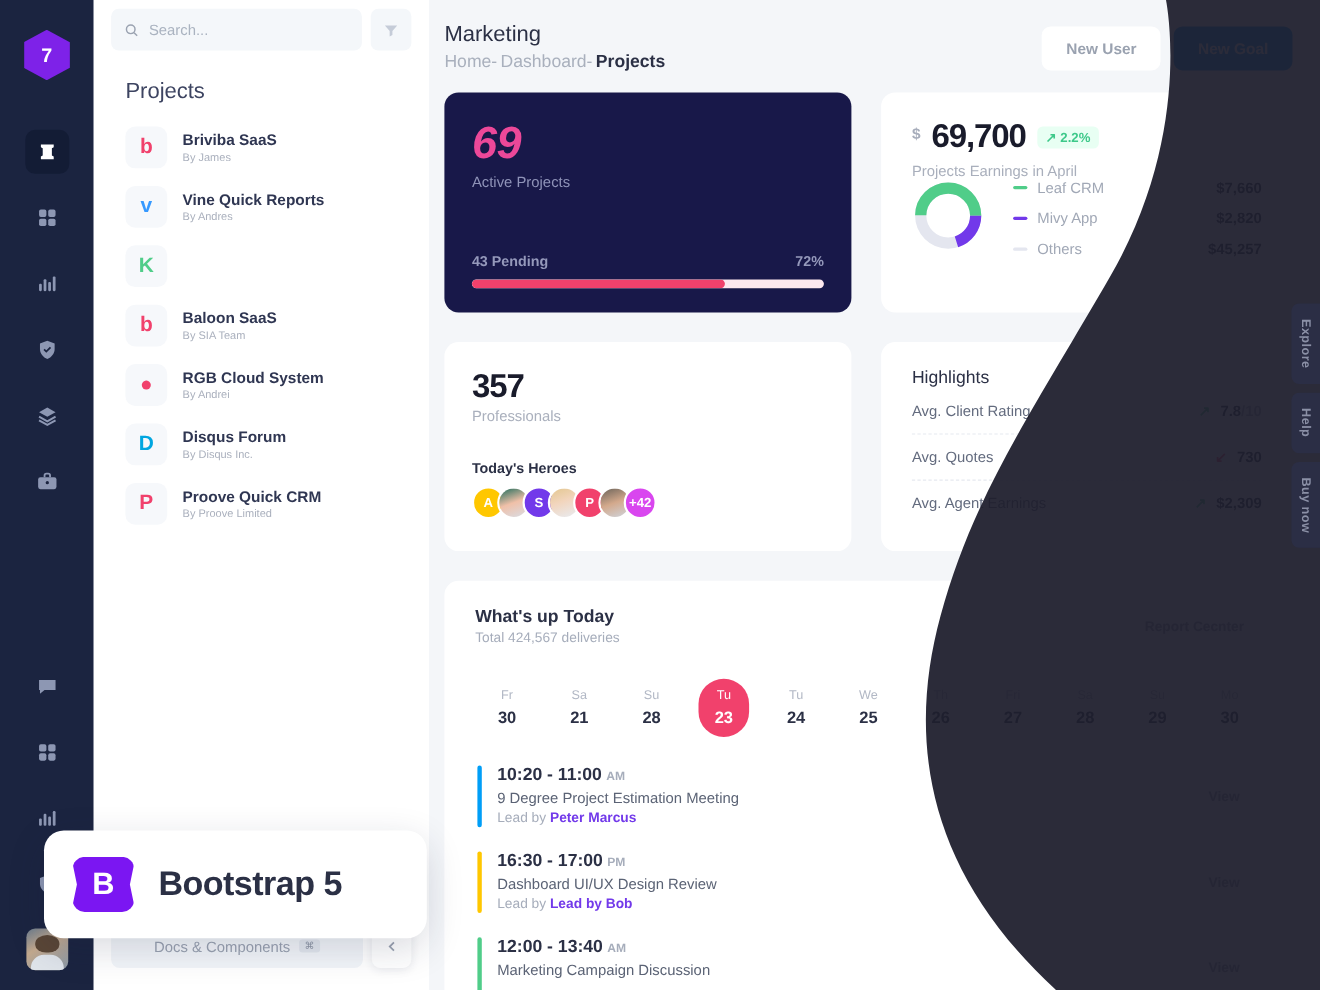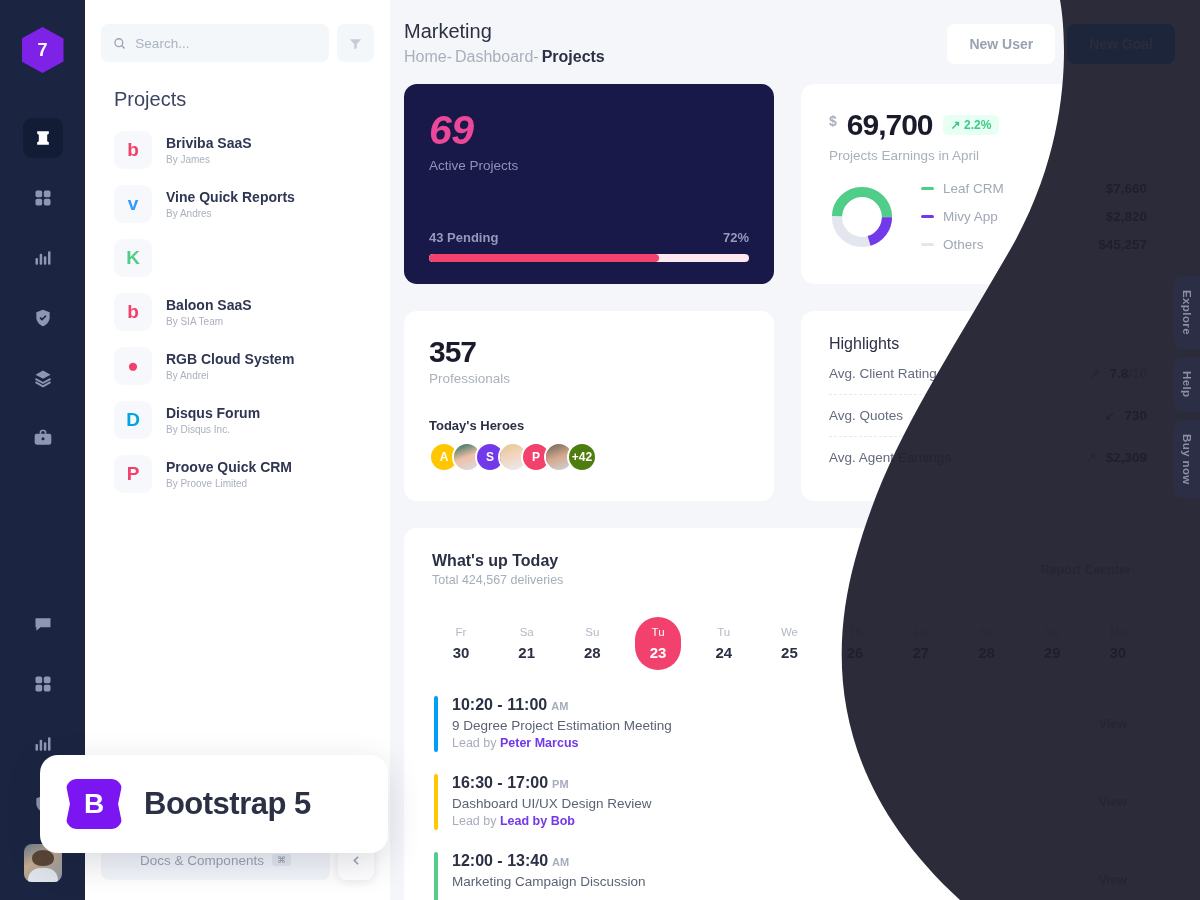--- a/index.html
+++ b/index.html
@@ -43,21 +43,21 @@
   .avatar-rail::before{
     content:""; position:absolute; left:4px; bottom:0; width:30px; height:14px;
     border-radius:12px 12px 0 0; background:#dfe4ea;
   }
 
   
   #panel {
     position:absolute; left:85px; top:0; width:305px; height:900px;
     background:#ffffff; z-index:3;
   }
-  .search-row { display:flex; gap:8px; padding:24px 16px 0 16px; }
+  .search-row { display:flex; gap:8px; padding:8px 16px 0 16px; }
   .search-box {
     flex:1; height:38px; background:#f4f7fa; border-radius:7px;
     display:flex; align-items:center; padding:0 12px; gap:9px;
   }
   .search-box input {
     border:none; outline:none; background:transparent;
     font-family:"Liberation Sans", sans-serif; font-size:13.5px; color:#6b7280; width:100%;
   }
   .search-box input::placeholder { color:#aab3c0; }
   .filter-btn {
@@ -124,21 +124,21 @@
 
   .card-earn { flex:1; height:200px; padding:24px 28px; }
   .earn-top { display:flex; align-items:center; gap:10px; }
   .cur-sym { font-size:14px; color:#a7adbb; font-weight:bold; align-self:flex-start; margin-top:5px;}
   .earn-num { font-size:30px; font-weight:bold; color:#191b2b; letter-spacing:-1px; }
   .badge-up {
     background:#e8fff3; color:#3ec98a; font-size:12px; font-weight:bold;
     border-radius:5px; padding:3px 8px;
   }
   .earn-sub { font-size:13.5px; color:#a9afbc; margin-top:6px; }
-  .earn-body { display:flex; align-items:center; gap:26px; margin-top:18px; }
+  .earn-body { display:flex; gap:26px; }
   .legend { display:flex; flex-direction:column; gap:13px; }
   .leg-item { display:flex; align-items:center; gap:9px; font-size:13.5px; color:#a1a8b6; }
   .dash { width:13px; height:3px; border-radius:2px; }
   .amounts { margin-left:auto; display:flex; flex-direction:column; gap:13px; text-align:right;
              font-size:13.5px; font-weight:bold; color:#2b3045;}
 
   .row2 { display:flex; gap:27px; margin-top:27px; }
   .card-pro { width:370px; height:190px; padding:24px 25px; }
   .pro-num { font-size:30px; font-weight:bold; color:#191b2b; letter-spacing:-1px;}
   .pro-lbl { font-size:13.5px; color:#aab0bd; margin-top:2px;}
@@ -463,21 +463,21 @@
         <div class="pro-num">357</div>
         <div class="pro-lbl">Professionals</div>
         <div class="heroes-lbl">Today's Heroes</div>
         <div class="heroes" id="heroes">
             <div class="hero" style="background: rgb(255, 199, 0);">A</div>
             <div class="hero photo ph2"></div>
             <div class="hero" style="background: rgb(114, 57, 234);">S</div>
             <div class="hero photo ph3"></div>
             <div class="hero" style="background: rgb(241, 65, 108);">P</div>
             <div class="hero photo ph4"></div>
-            <div class="hero" style="background: #4d7c0f;">+42</div>
+            <div class="hero" style="background: #d946ef;">+42</div>
           </div>
       </div>
 
       <div class="card card-high">
         <div class="high-title">Highlights</div>
         <div id="high-rows">
             <div class="high-row">
               <span>Avg. Client Rating</span>
               <span class="high-val">
                 <span style="color:#50cd89;font-size:13px">↗</span>

